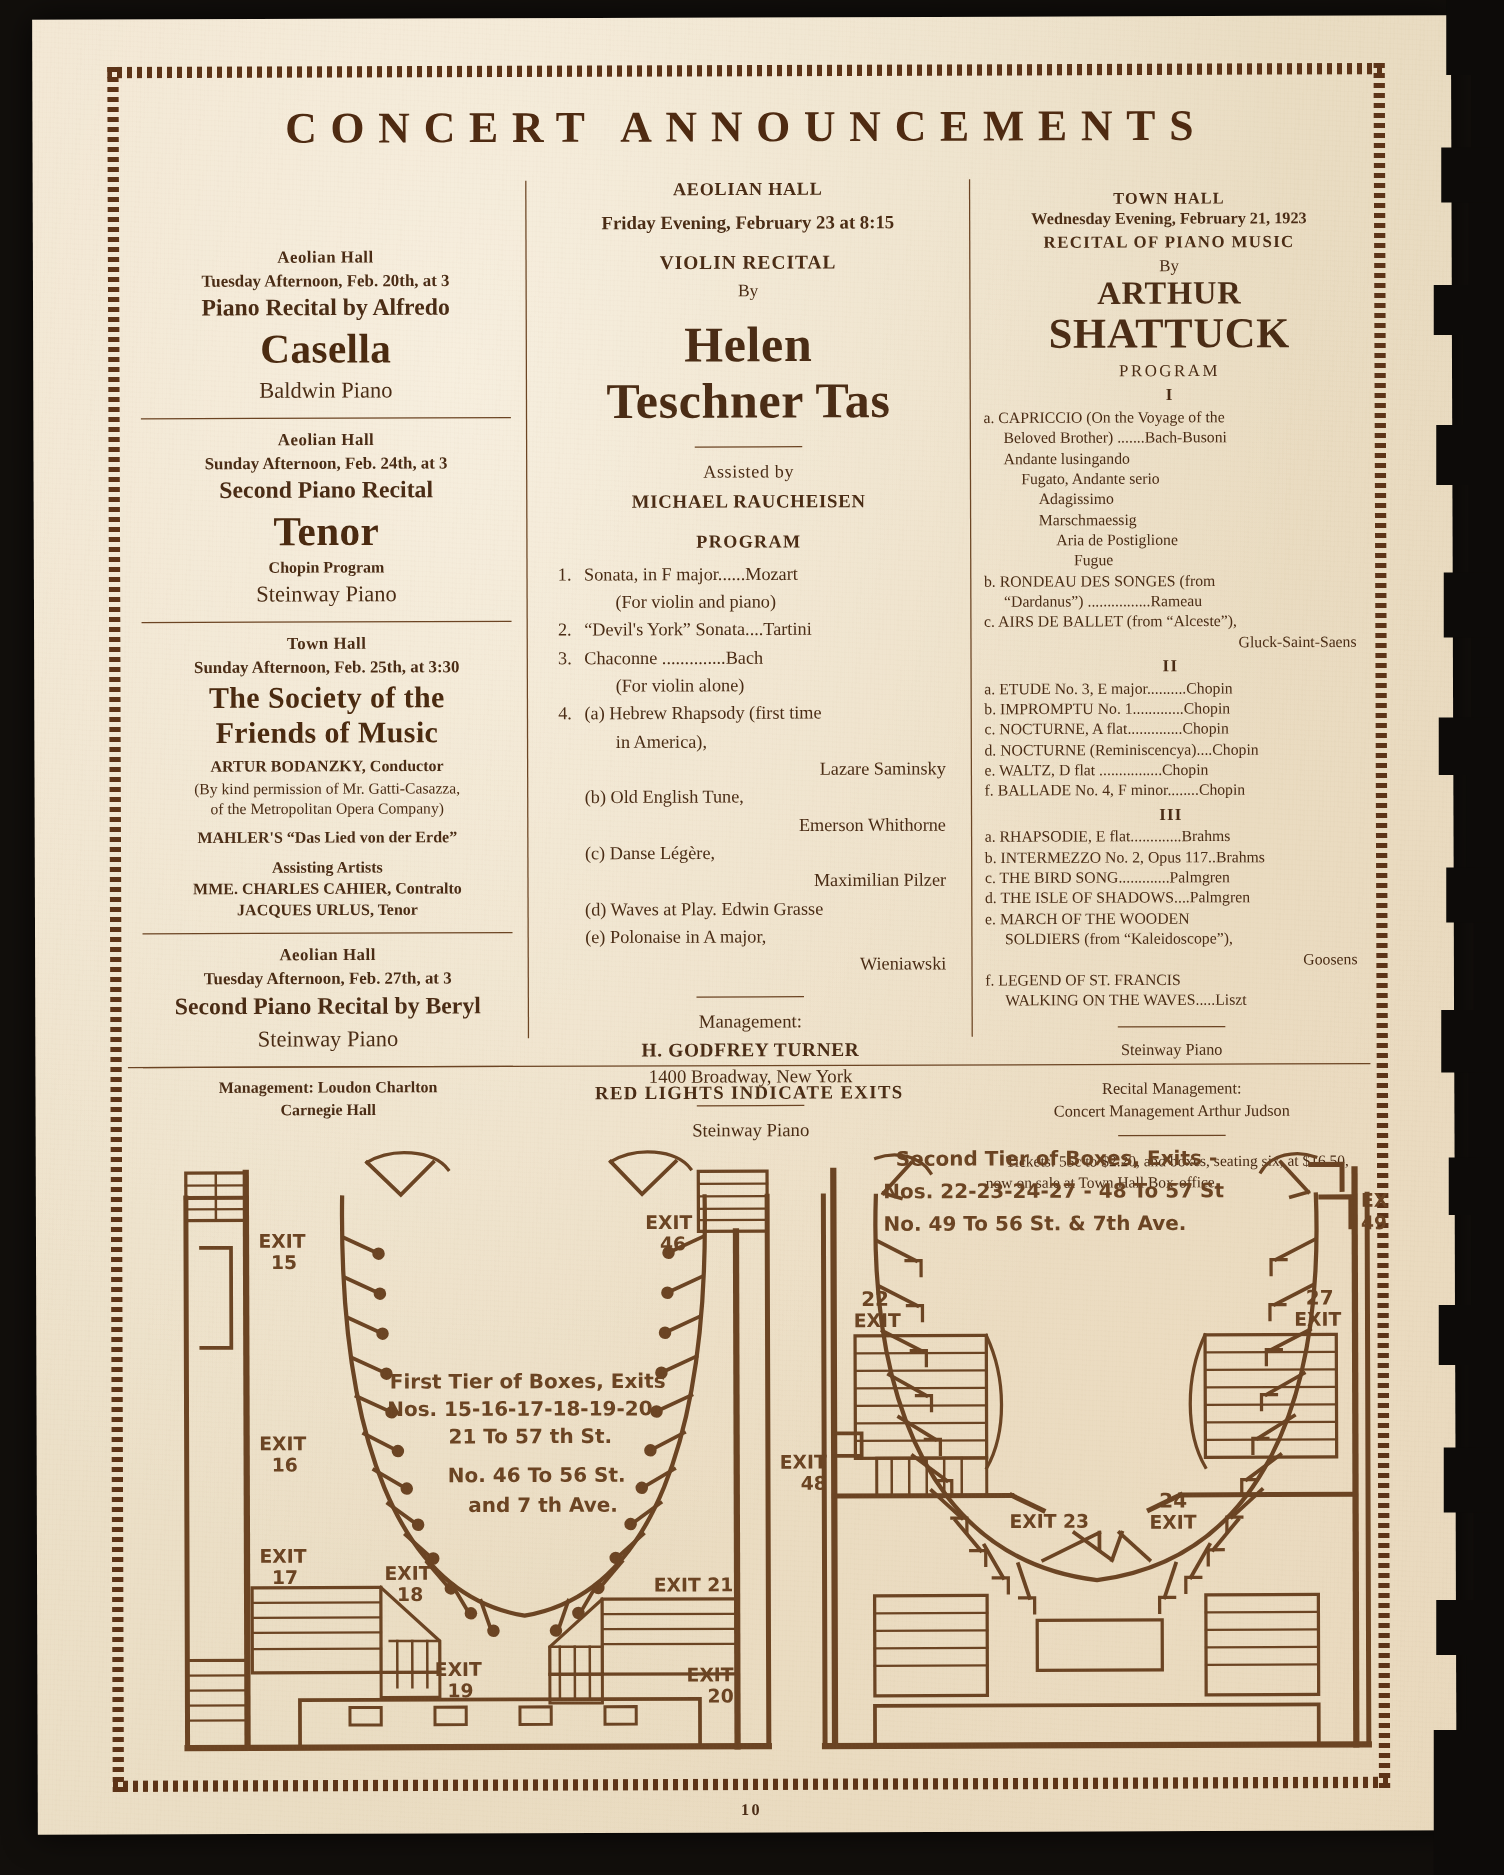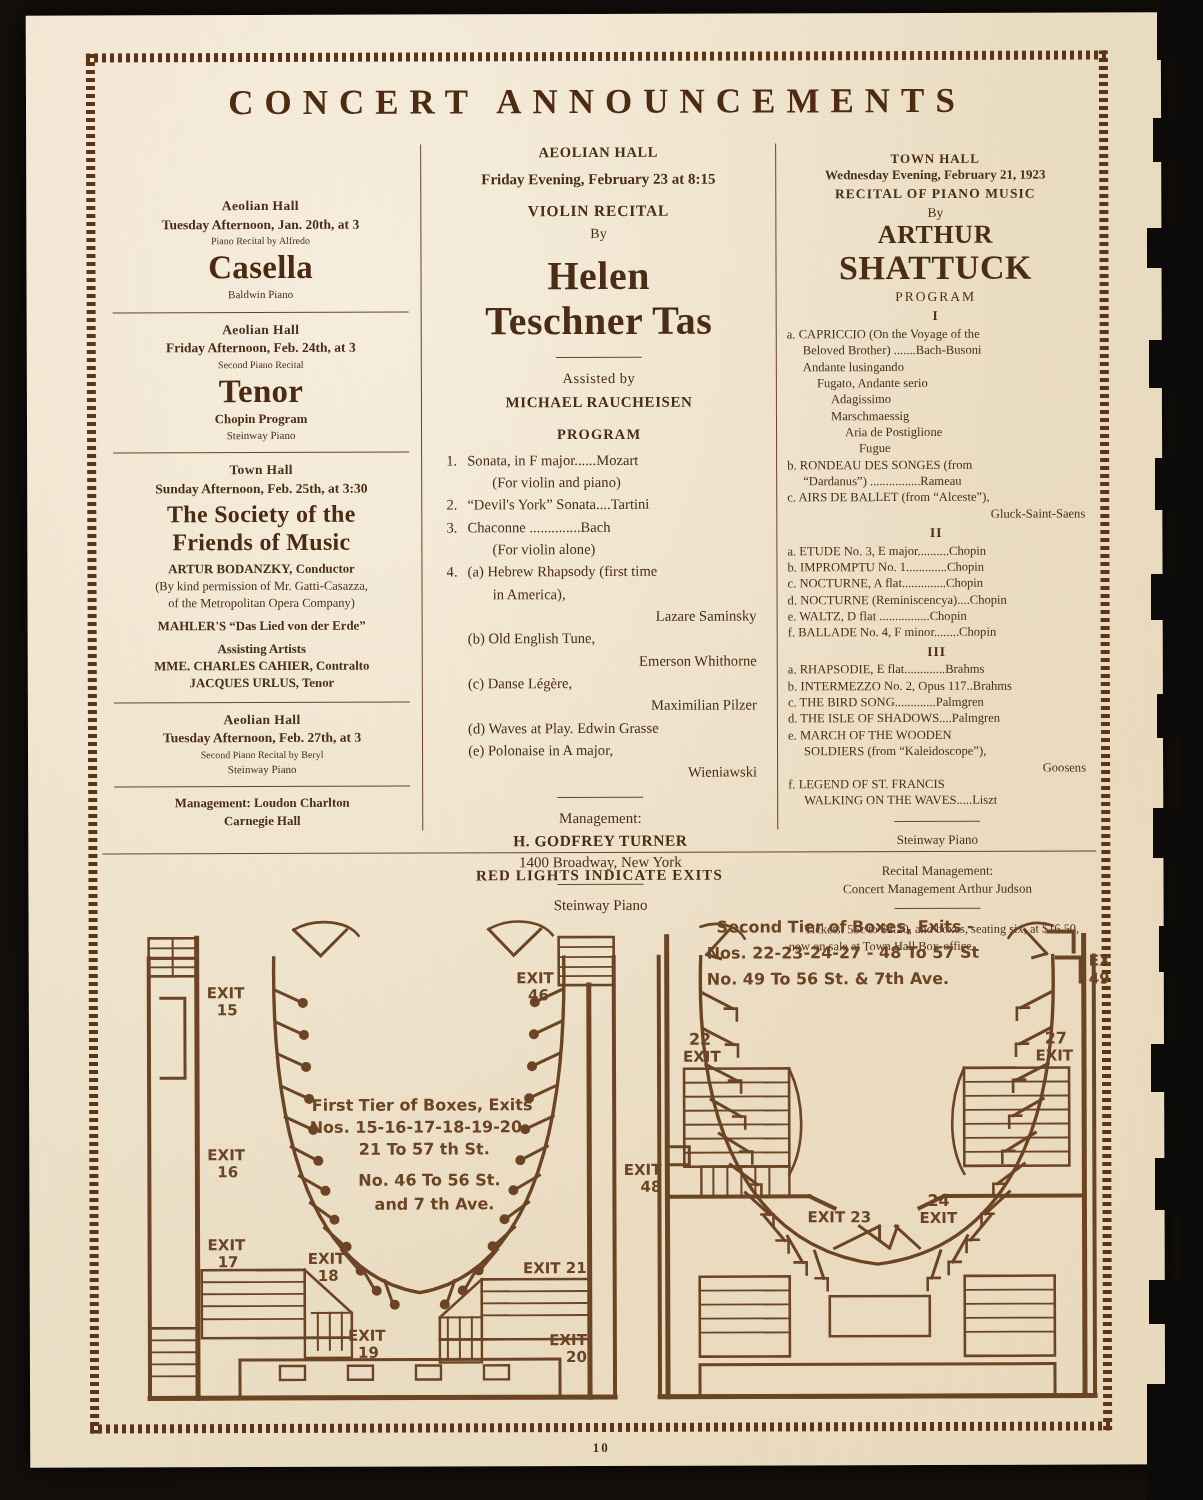--- a/index.html
+++ b/index.html
@@ -116,38 +116,38 @@
     font-weight: bold;
     letter-spacing: .4px;
     line-height: 1.38;
   }
   .datetime {
     font-size: 13.5px;
     font-weight: bold;
     line-height: 1.38;
   }
   .kind {
-    font-size: 10px;
-    font-weight: normal;
+    font-size: 19px;
+    font-weight: bold;
     line-height: 1.4;
   }
   .bigname {
     font-size: 33px;
     font-weight: bold;
     line-height: 1.06;
     letter-spacing: .3px;
     margin: 2px 0 2px;
     color: #4a2a10;
   }
   .bigname.two {
     font-size: 24px;
     line-height: 1.1;
   }
   .piano {
-    font-size: 11px;
+    font-size: 18px;
     line-height: 1.4;
   }
   .hr-full {
     border: 0;
     border-top: 1.6px solid #6b4423;
     margin: 9px 0 8px;
   }
   .hr-short {
     border: 0;
     border-top: 1.6px solid #6b4423;
@@ -311,30 +311,30 @@
 
       <div id="masthead">CONCERT ANNOUNCEMENTS</div>
 
       <div id="cols">
 
         <div class="col col-left">
           <div style="height:52px"></div>
 
           <div class="c">
             <div class="venue">Aeolian Hall</div>
-            <div class="datetime">Tuesday Afternoon, Jan. 20th, at 3</div>
+            <div class="datetime">Tuesday Afternoon, Feb. 20th, at 3</div>
             <div class="kind">Piano Recital by Alfredo</div>
             <div class="bigname">Casella</div>
             <div class="piano">Baldwin Piano</div>
           </div>
           <hr class="hr-full">
 
           <div class="c">
             <div class="venue">Aeolian Hall</div>
-            <div class="datetime">Friday Afternoon, Feb. 24th, at 3</div>
+            <div class="datetime">Sunday Afternoon, Feb. 24th, at 3</div>
             <div class="kind">Second Piano Recital</div>
             <div class="bigname">Tenor</div>
             <div class="smb">Chopin Program</div>
             <div class="piano">Steinway Piano</div>
           </div>
           <hr class="hr-full">
 
           <div class="c">
             <div class="venue">Town Hall</div>
             <div class="datetime">Sunday Afternoon, Feb. 25th, at 3:30</div>

